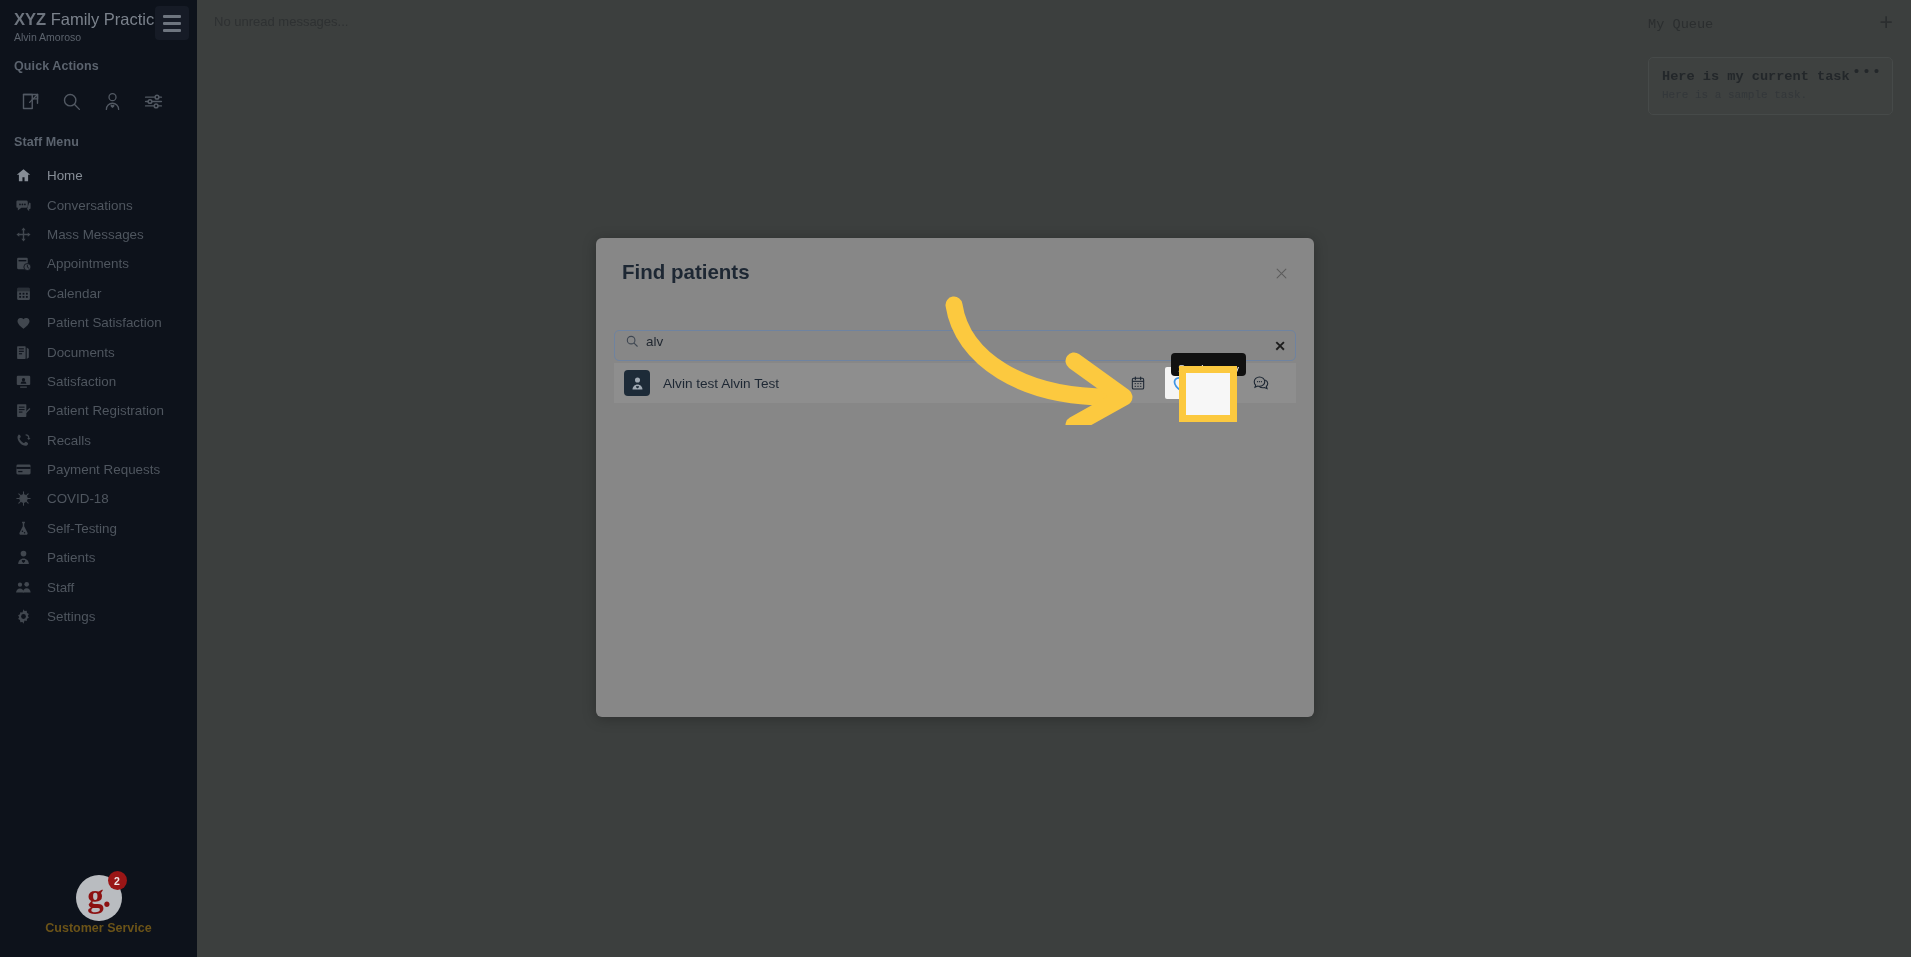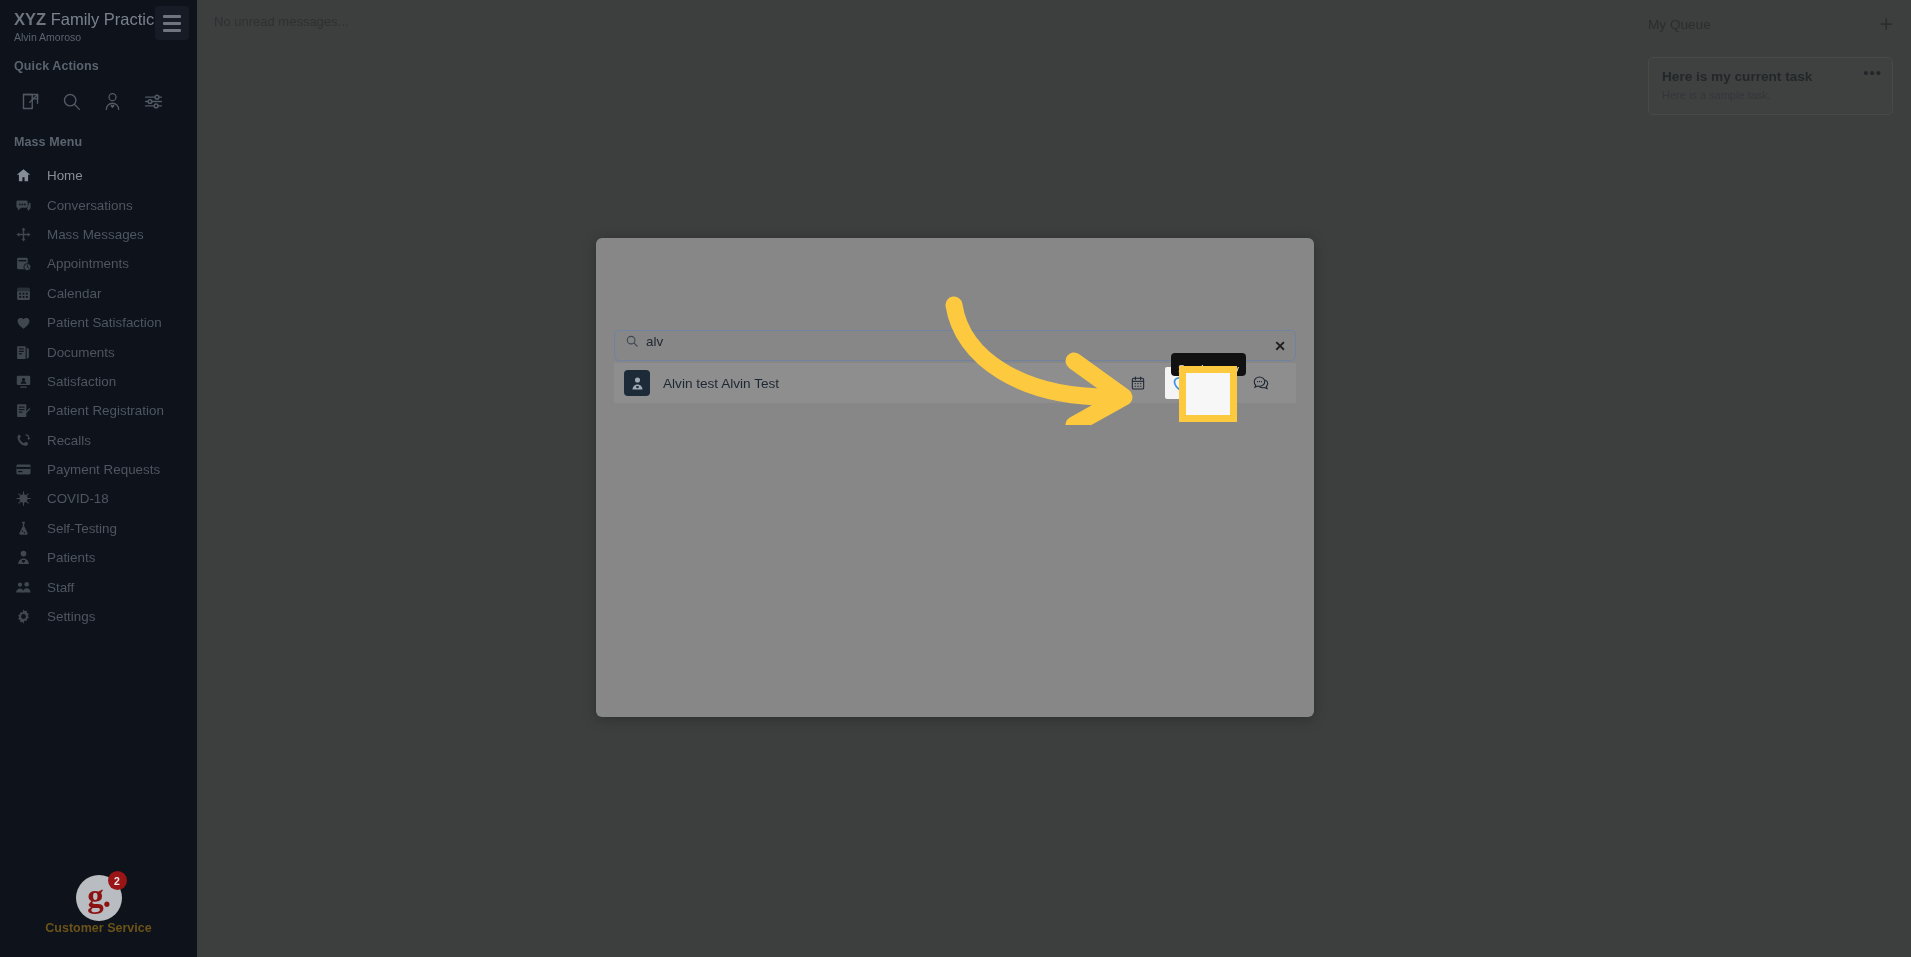--- a/index.html
+++ b/index.html
@@ -168,20 +168,21 @@
     color: #2e3132;
   }
 
   
   .queue {
     position: absolute;
     right: 0; top: 0;
     width: 281px;
     height: 957px;
     padding: 12px 18px;
+    font-family: Liberation Mono, monospace;
   }
   .queue-head {
     display: flex;
     align-items: center;
     justify-content: space-between;
     height: 24px;
   }
   .queue-title {
     font-size: 13.6px;
     color: #2b2e2f;
@@ -423,21 +424,21 @@
           <path d="M3 7h18"></path>
             <path d="M3 12h18"></path>
             <path d="M3 17h18"></path>
           <circle cx="16" cy="7" r="2.1" fill="#0d121b"></circle>
           <circle cx="8" cy="12" r="2.1" fill="#0d121b"></circle>
           <circle cx="15" cy="17" r="2.1" fill="#0d121b"></circle>
         </svg>
       </div>
     </div>
 
-    <div class="sb-section-title">Mass Menu</div>
+    <div class="sb-section-title">Staff Menu</div>
 
     <nav class="menu-list">
 
       <div class="menu-item is-active">
         <span class="mi-icon">
           <svg width="17" height="17" viewBox="0 0 24 24" fill="currentColor">
               <path d="M12 3L2.5 11h3v9h5v-5.5h3V20h5v-9h3z"></path>
             </svg>
         </span>
         <span>Home</span>
@@ -651,20 +652,28 @@
       </div>
       <div class="queue-card">
         <div class="qc-title">Here is my current task</div>
         <div class="qc-sub">Here is a sample task.</div>
         <div class="qc-more">•••</div>
       </div>
     </section>
   </main>
 
   <div class="modal">
+    <div class="modal-head">
+      <div class="modal-title">Find patients</div>
+      <div class="modal-close">
+        <svg width="15" height="15" viewBox="0 0 24 24" fill="none" stroke="currentColor" stroke-width="1.7" stroke-linecap="round">
+            <path d="M5 5l14 14M19 5L5 19"></path>
+          </svg>
+      </div>
+    </div>
 
     <div class="search-wrap">
       <div class="search-box">
         <span class="search-icon">
           <svg width="14" height="14" viewBox="0 0 24 24" fill="none" stroke="currentColor" stroke-width="1.9" stroke-linecap="round">
               <circle cx="10.5" cy="10.5" r="6.5"></circle>
               <path d="M15.5 15.5L21 21"></path>
             </svg>
         </span>
         <input class="search-input" type="text" value="alv" style="">

